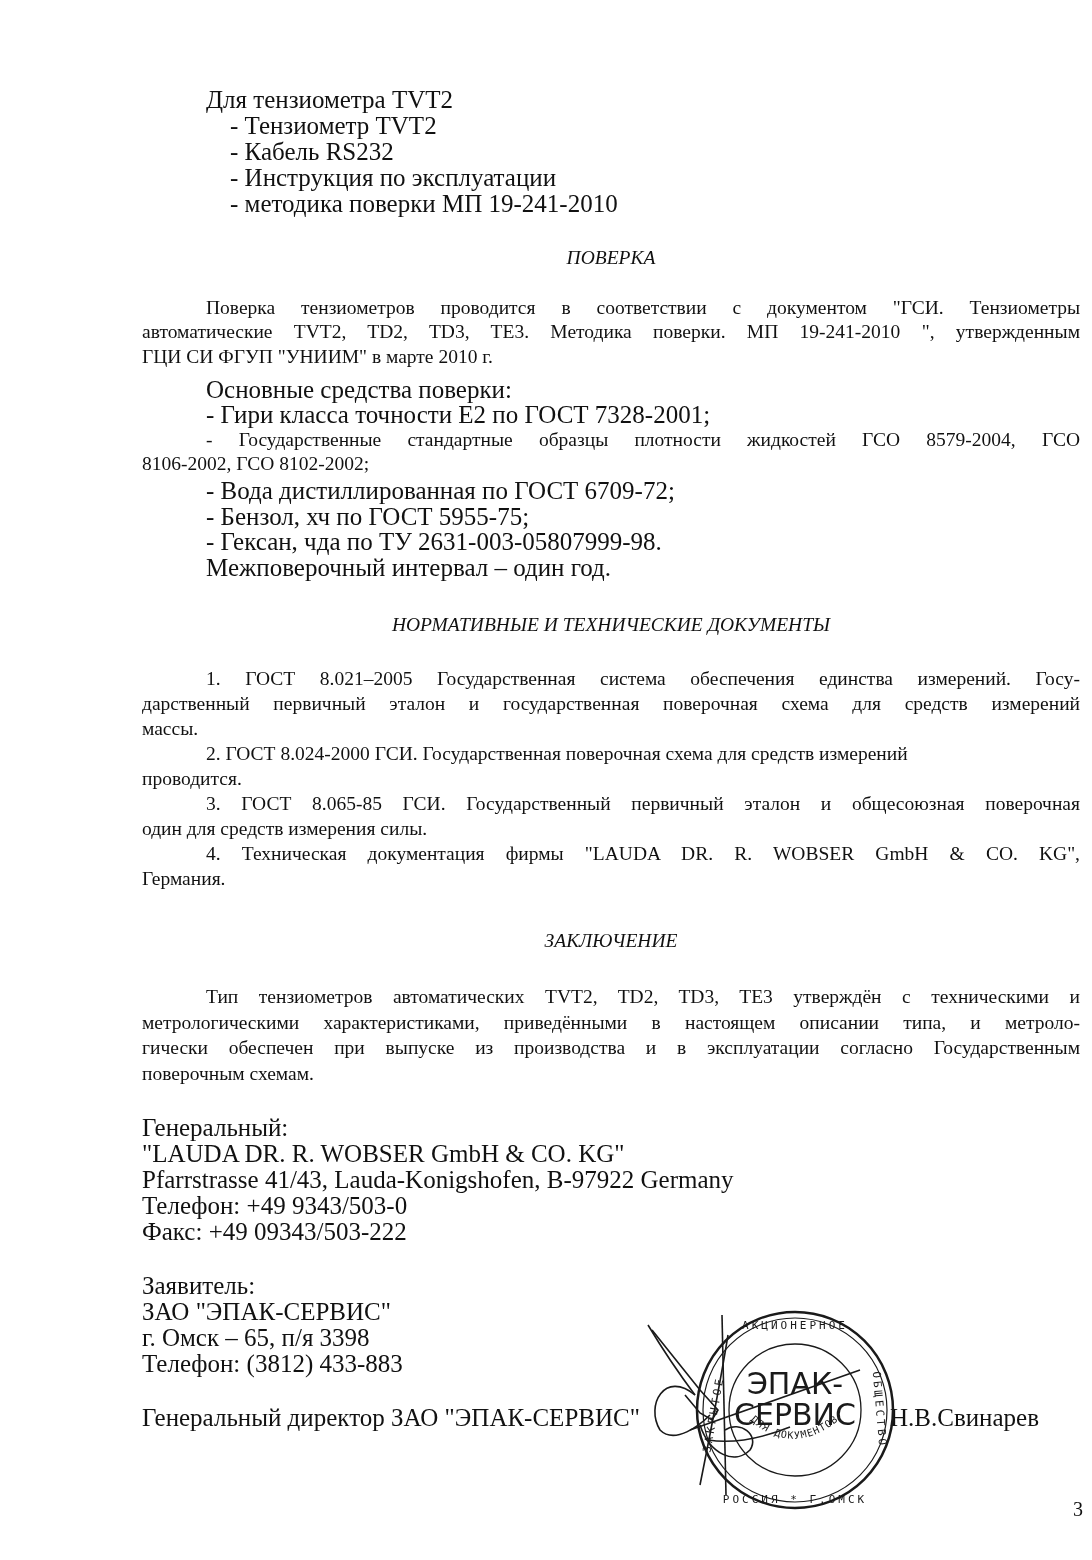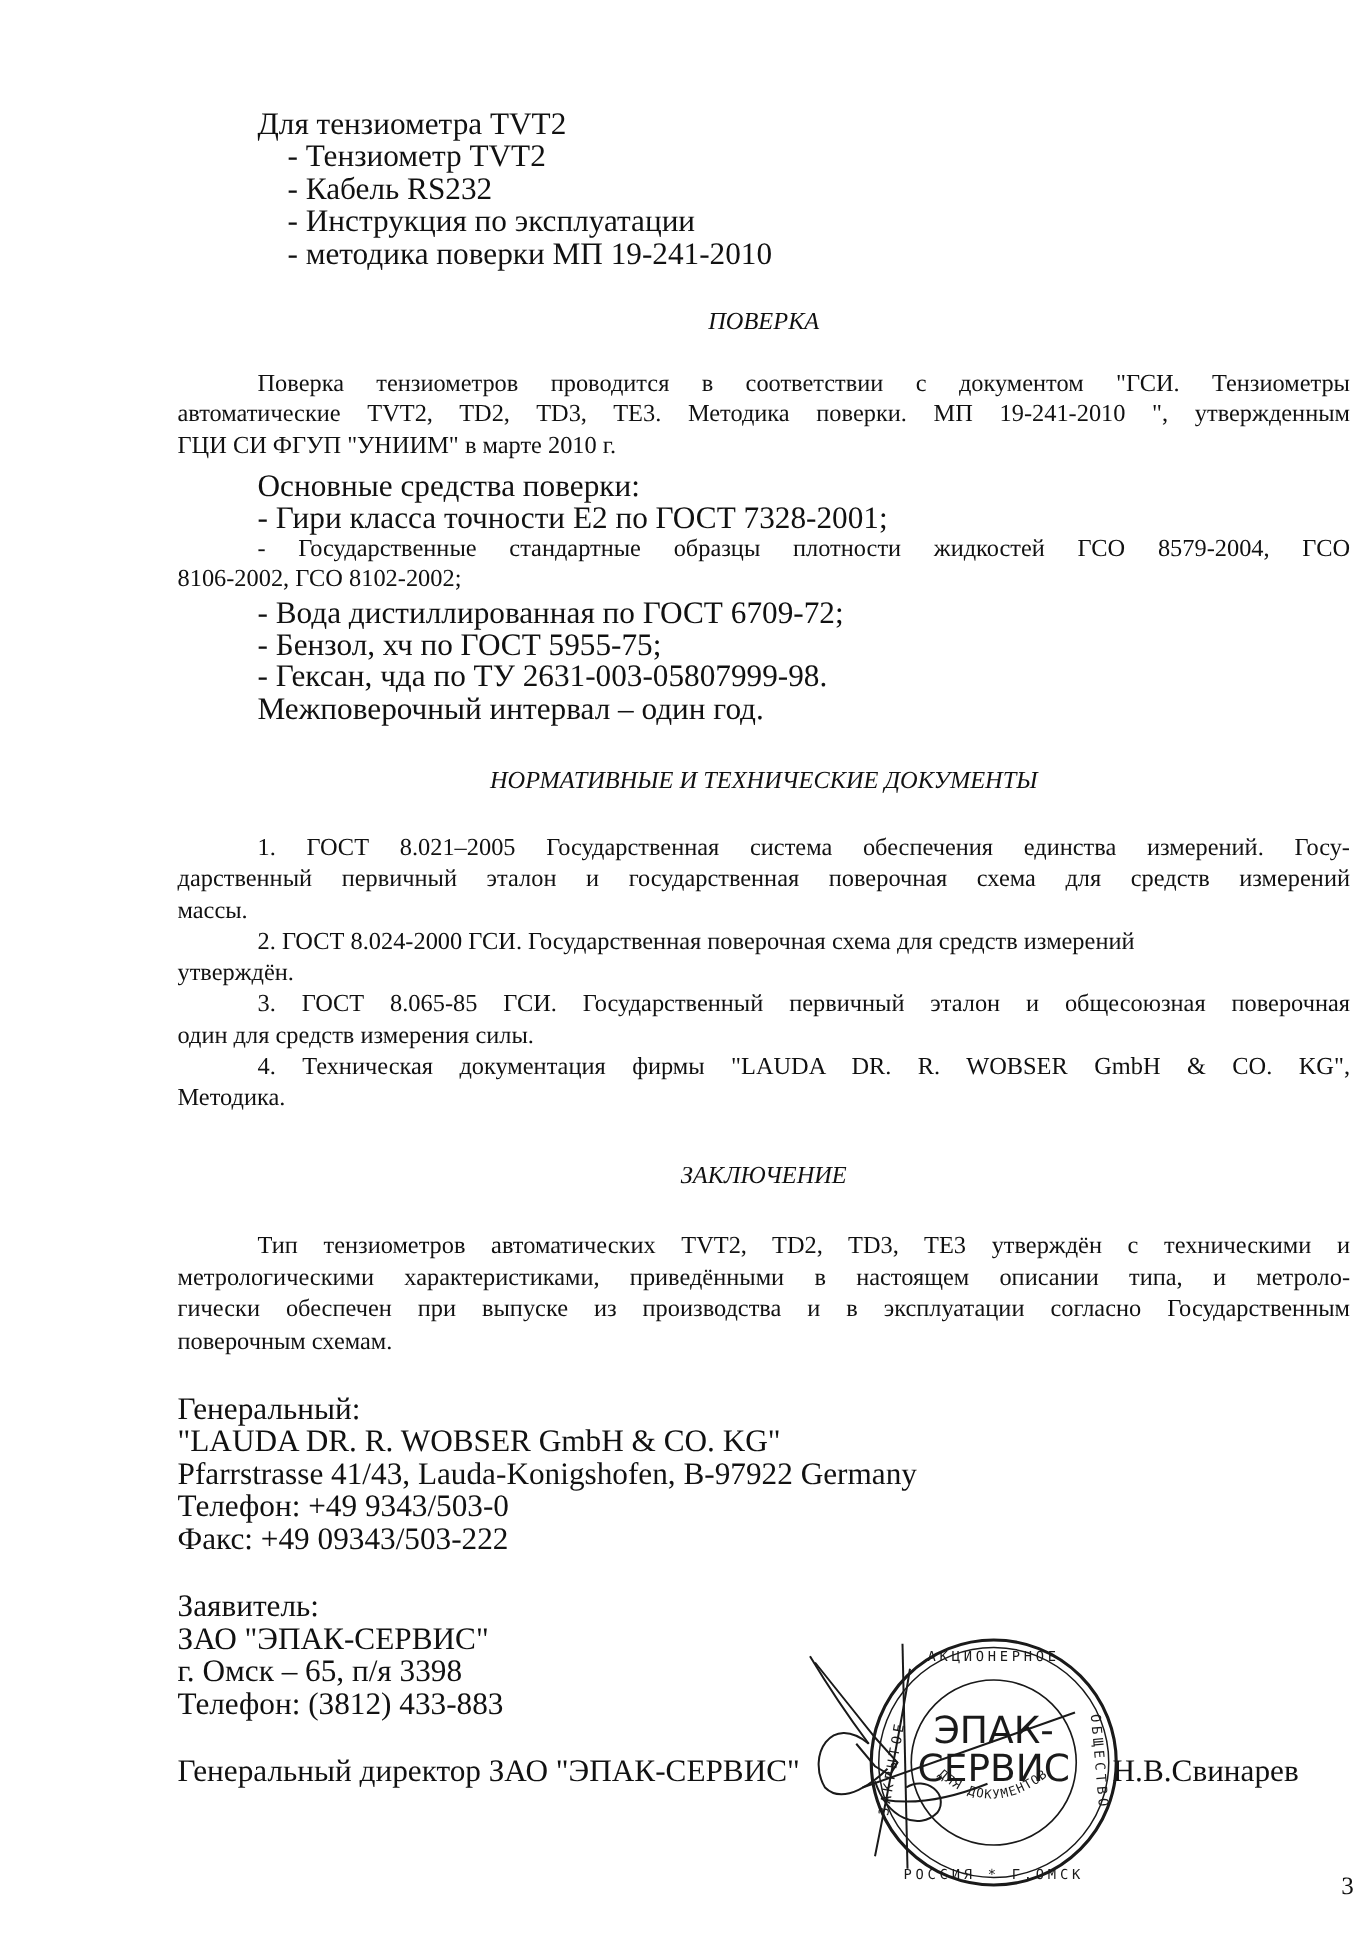--- a/index.html
+++ b/index.html
@@ -43,25 +43,25 @@
 <div class="ln" style="left:206px;top:530px">- Гексан, чда по ТУ 2631-003-05807999-98.</div>
 <div class="ln" style="left:206px;top:556px">Межповерочный интервал – один год.</div>
 
 <div class="center" style="top:613px">НОРМАТИВНЫЕ И ТЕХНИЧЕСКИЕ ДОКУМЕНТЫ</div>
 
 <div class="just" style="top:666px;line-height:25px">
   <span class="row" style="padding-left:64px">1. ГОСТ 8.021–2005 Государственная система обеспечения единства измерений. Госу-</span>
   <span class="row">дарственный первичный эталон и государственная поверочная схема для средств измерений</span>
   <span class="row last">массы.</span>
   <span class="row last" style="padding-left:64px">2. ГОСТ 8.024-2000 ГСИ. Государственная поверочная схема для средств измерений</span>
-  <span class="row last">утверждён.</span>
+  <span class="row last">проводится.</span>
   <span class="row" style="padding-left:64px">3. ГОСТ 8.065-85 ГСИ. Государственный первичный эталон и общесоюзная поверочная</span>
   <span class="row last">один для средств измерения силы.</span>
   <span class="row" style="padding-left:64px">4. Техническая документация фирмы "LAUDA DR. R. WOBSER GmbH &amp; CO. KG",</span>
-  <span class="row last">Методика.</span>
+  <span class="row last">Германия.</span>
 </div>
 
 <div class="center" style="top:929px">ЗАКЛЮЧЕНИЕ</div>
 
 <div class="just" style="top:984px;line-height:25.5px">
   <span class="row" style="padding-left:64px">Тип тензиометров автоматических TVT2, TD2, TD3, TE3 утверждён с техническими и</span>
   <span class="row">метрологическими характеристиками, приведёнными в настоящем описании типа, и метроло-</span>
   <span class="row">гически обеспечен при выпуске из производства и в эксплуатации согласно Государственным</span>
   <span class="row last">поверочным схемам.</span>
 </div>

